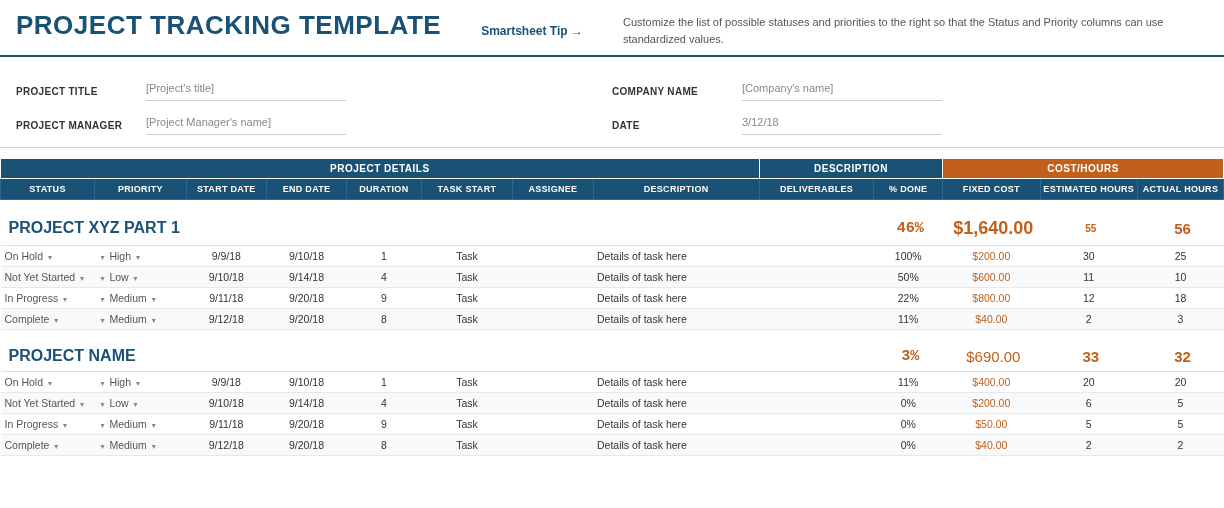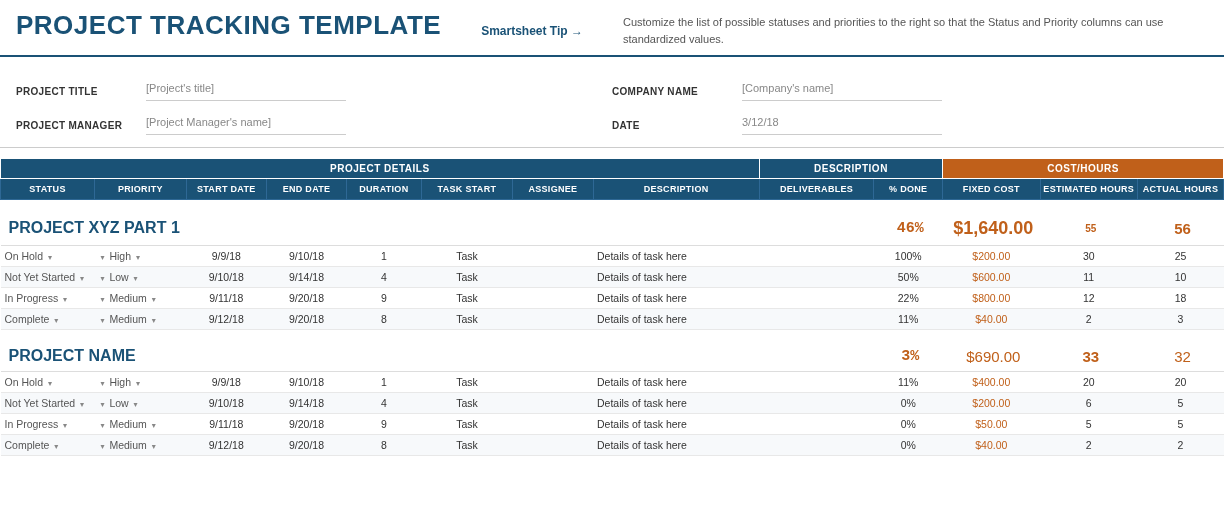--- a/index.html
+++ b/index.html
@@ -232,21 +232,21 @@
     </tr>
         <tr class="spacer-row">
           <td colspan="13"></td>
         </tr>
         <tr class="project-name-row">
     <td colspan="8" style="font-size:16px;font-weight:bold;color:#1a5276;padding-left:8px;">PROJECT NAME</td>
     <td></td>
     <td class="pct center" style="color:#c0601a;font-weight:bold;font-size:15px;">3%</td>
     <td class="cost center" style="color:#c0601a;font-weight:normal;font-size:15px;">$690.00</td>
     <td class="hrs center" style="color:#c0601a;font-weight:bold;font-size:15px;">33</td>
-    <td class="hrs center" style="color:#c0601a;font-weight:normal;font-size:15px;">32</td>
+    <td class="hrs center" style="color:#c0601a;font-weight:bold;font-size:15px;">32</td>
   </tr>
         <tr class="data-row">
       <td class="status-cell">
         On Hold <span class="dropdown-arrow">▾</span>
       </td>
       <td class="priority-cell">
         <span class="dropdown-arrow">▾</span> High
         <span class="dropdown-arrow">▾</span>
       </td>
       <td class="center">9/9/18</td>

